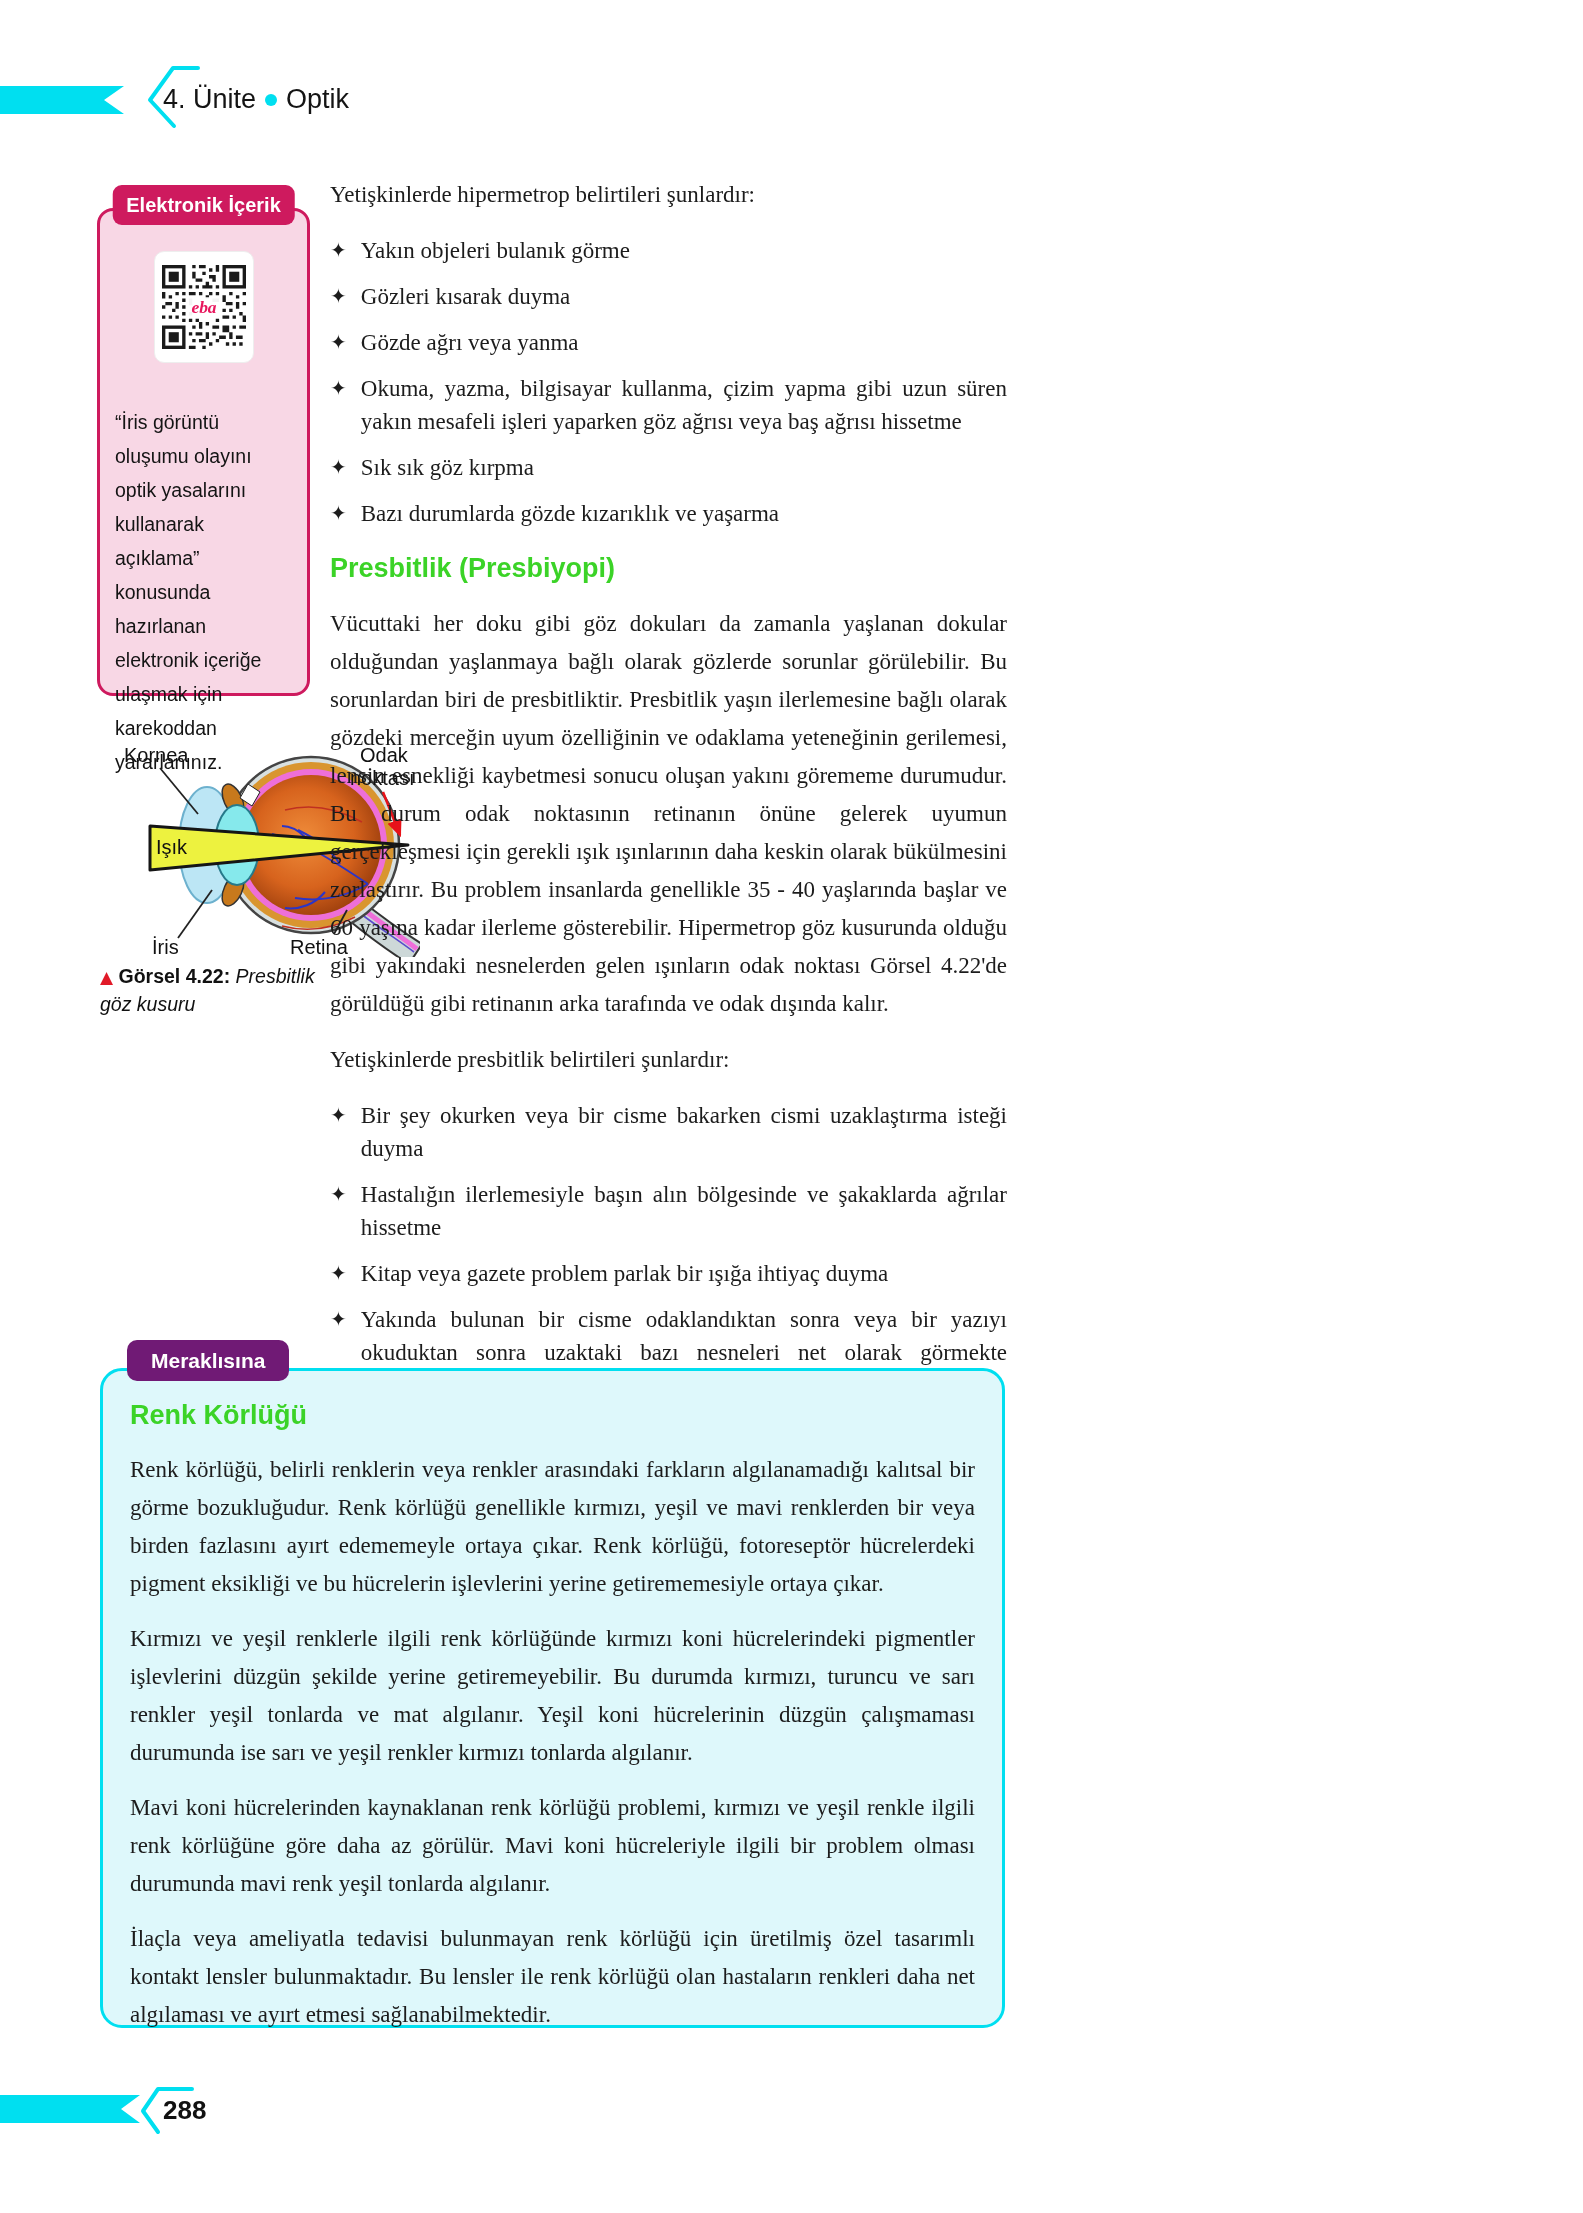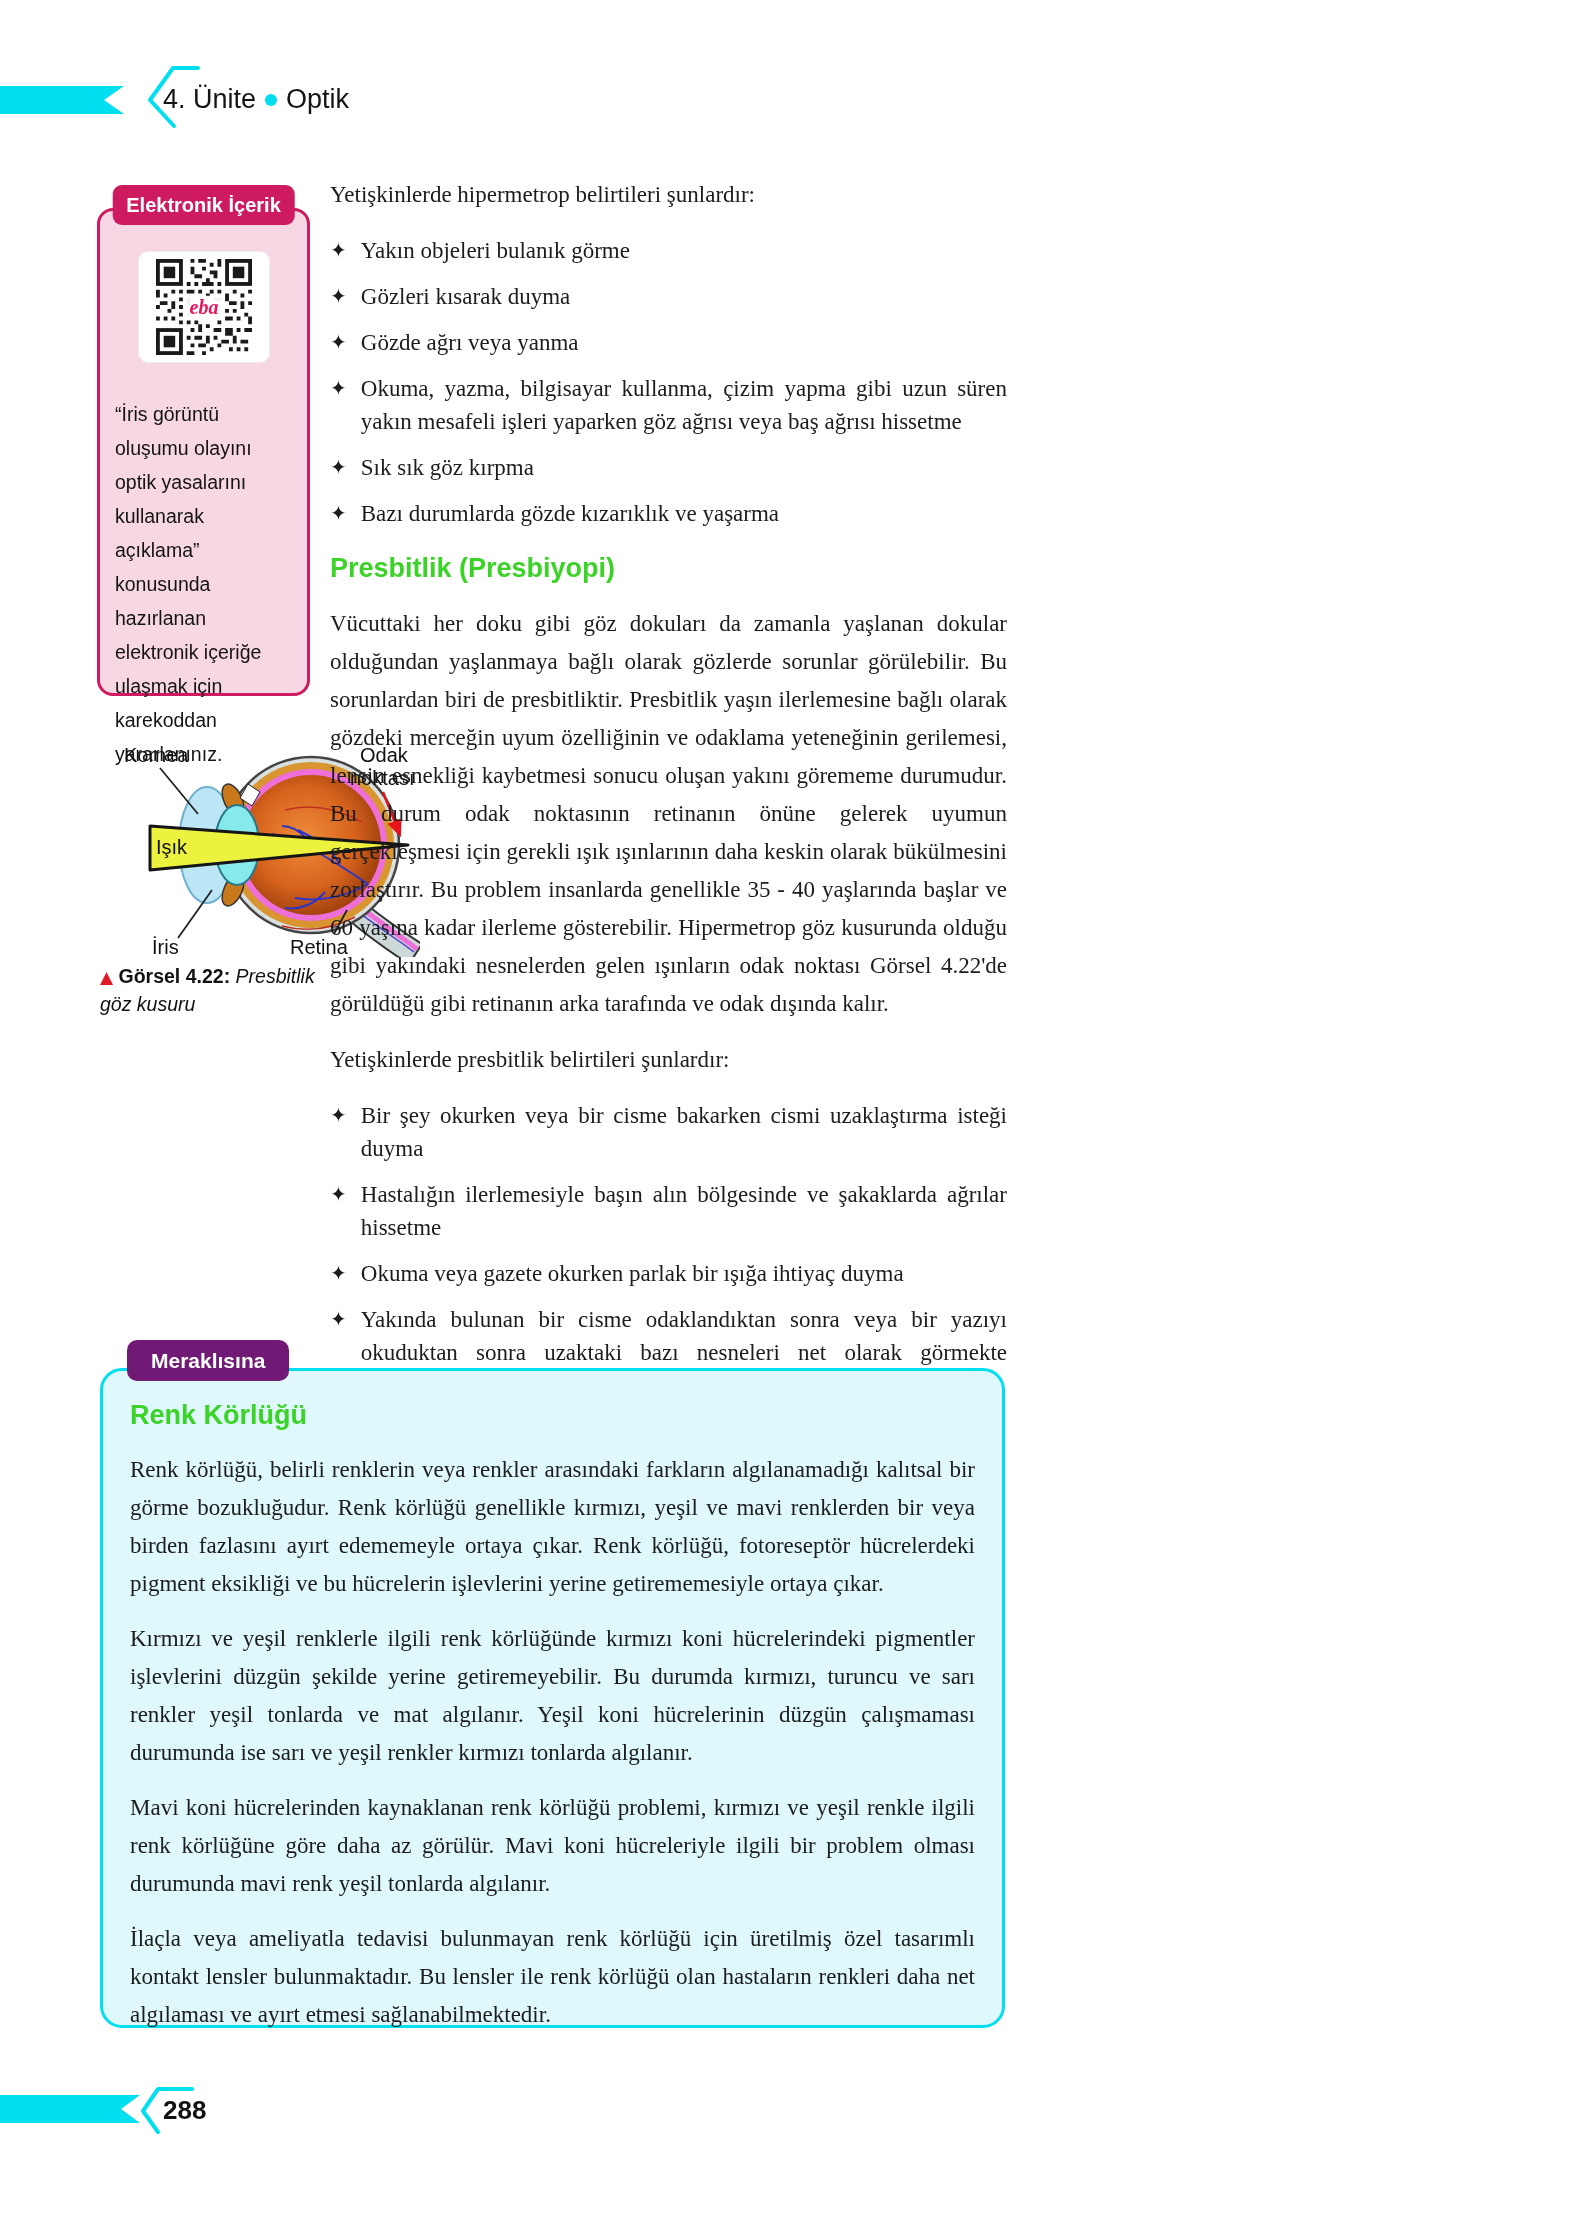--- a/index.html
+++ b/index.html
@@ -14,21 +14,21 @@
   .ftr-svg{position:absolute;left:0;top:2080px;}
   .page-num{position:absolute;left:163px;top:2095px;font-family:"Liberation Sans", sans-serif;
             font-weight:bold;font-size:26px;color:#111;}
 
   
   .eb-box{position:absolute;left:97px;top:208px;width:213px;height:488px;background:#f8d7e5;
           border:3.5px solid #ce1a5e;border-radius:16px;box-sizing:border-box;}
   .eb-tab{position:absolute;top:-26px;left:50%;transform:translateX(-50%);background:#ce1a5e;color:#fff;
           font-family:"Liberation Sans", sans-serif;font-weight:bold;font-size:20px;line-height:1;
           padding:10px 14px;border-radius:9px;white-space:nowrap;}
-  .qr-wrap{width:132px;height:112px;margin:40px auto 8px;background:#fff;border-radius:10px;
+  .qr-wrap{width:100px;height:112px;margin:40px auto 16px;background:#fff;border-radius:10px;
            padding:7px;box-sizing:border-box;border:1px solid #eee;}
   .qr-wrap svg{width:100%;height:100%;display:block;}
   .eb-desc{padding:26px 15px 0 15px;font-family:"Liberation Sans", sans-serif;
            font-size:19.5px;line-height:34px;color:#141414;}
 
   
   .fig-svg{position:absolute;left:100px;top:742px;}
   .fig-label{font-family:"Liberation Sans", sans-serif;font-size:20px;fill:#111;}
   .fig-caption{position:absolute;left:100px;top:962px;width:225px;
                font-family:"Liberation Sans", sans-serif;font-size:19.5px;line-height:1.45;color:#111;}
@@ -211,21 +211,21 @@
       <li>
           <span class="blt">✦</span>
           <span class="btxt">Bir şey okurken veya bir cisme bakarken cismi uzaklaştırma isteği duyma</span>
         </li>
       <li>
           <span class="blt">✦</span>
           <span class="btxt">Hastalığın ilerlemesiyle başın alın bölgesinde ve şakaklarda ağrılar hissetme</span>
         </li>
       <li>
           <span class="blt">✦</span>
-          <span class="btxt">Okuma veya gazete okurken parlak bir ışığa ihtiyaç duyma</span>
+          <span class="btxt">Kitap veya gazete problem parlak bir ışığa ihtiyaç duyma</span>
         </li>
       <li>
           <span class="blt">✦</span>
           <span class="btxt">Yakında bulunan bir cisme odaklandıktan sonra veya bir yazıyı okuduktan sonra uzaktaki bazı nesneleri net olarak görmekte zorlanma</span>
         </li>
     </ul>
   </div>
 
   <div class="cur-box">
     <div class="cur-tab">Meraklısına</div>

